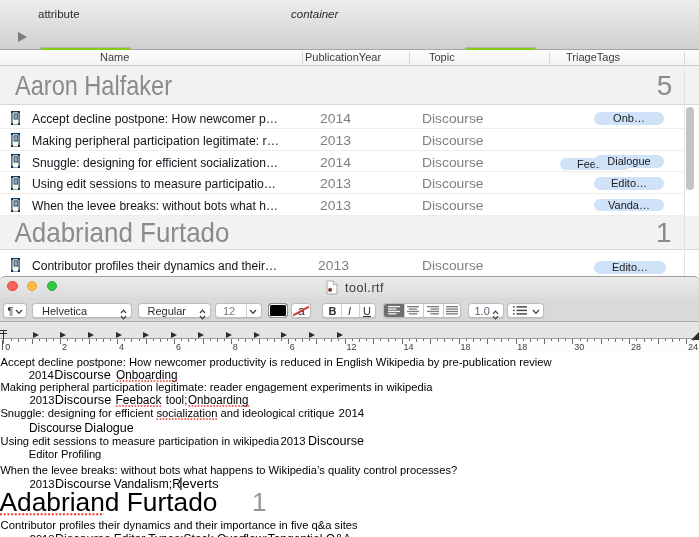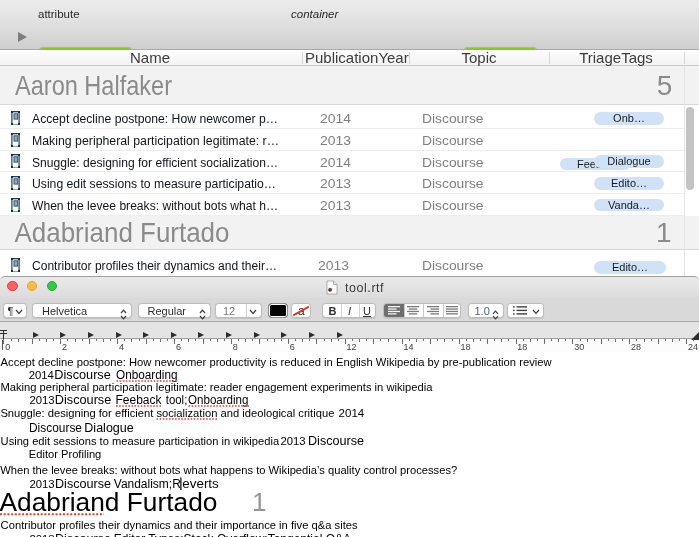--- a/index.html
+++ b/index.html
@@ -7,21 +7,21 @@
 
 #topbar{left:0;top:0;width:699px;height:50px;background:linear-gradient(#ececec,#e0e0e0 45%,#cfcfcf);border-bottom:1px solid #a8a8a8;box-sizing:border-box;}
 .tlabel{font-size:11.5px;color:#2b2b2b;top:9px;line-height:11.5px;}
 .popup{top:29px;height:20px;background:#84cc16;border:1px solid #b3b3b3;border-radius:4px;box-sizing:border-box;box-shadow:0 .5px 1px rgba(0,0,0,.15);margin-top:18px;}
 .popup .ptext{position:absolute;left:7px;top:2.5px;font-size:12px;line-height:12px;color:#1c1c1c;white-space:nowrap;}
 .updown{position:absolute;right:4px;top:2px;}
 .downonly{position:absolute;top:4px;}
 
 #thead{left:0;top:50px;width:699px;height:16px;background:linear-gradient(#fdfdfd,#f3f3f3);border-bottom:1px solid #cccccc;box-sizing:border-box;}
 .hsep{top:52px;width:1px;height:12px;background:#d8d8d8;}
-.hlabel{top:52px;font-size:15px;line-height:11px;color:#3c3c3c;text-align:center;}
+.hlabel{top:52px;font-size:11px;line-height:11px;color:#3c3c3c;}
 
 .band{left:0;width:699px;background:#f2f2f2;border-bottom:1px solid #d8d8d8;box-sizing:border-box;}
 .rowsep{left:0;width:684px;height:1px;background:#ededed;}
 .pill{width:70px;height:12.5px;background:#cfe2f7;border-radius:6.5px;font-size:11px;line-height:12.5px;color:#1b1b1b;text-align:center;}
 
 #titlebar{left:0;top:276px;width:699px;height:21.5px;background:linear-gradient(#eaeaea,#dcdcdc);border-top:1px solid #9f9f9f;border-radius:5px 5px 0 0;box-sizing:border-box;}
 .light{top:280.5px;width:10.5px;height:10.5px;border-radius:50%;box-sizing:border-box;}
 #wtitle{font-size:12.5px;line-height:12.5px;color:#3a3a3a;top:281.5px;left:345px;letter-spacing:0.55px;}
 #formatbar{left:0;top:297.5px;width:699px;height:24.5px;background:#d9d9d9;border-bottom:1px solid #ababab;box-sizing:border-box;}
 .fbtn{top:303px;height:14.5px;background:#fff;border:1px solid #bcbcbc;border-radius:3.5px;box-sizing:border-box;box-shadow:0 .5px 1px rgba(0,0,0,.1);}

